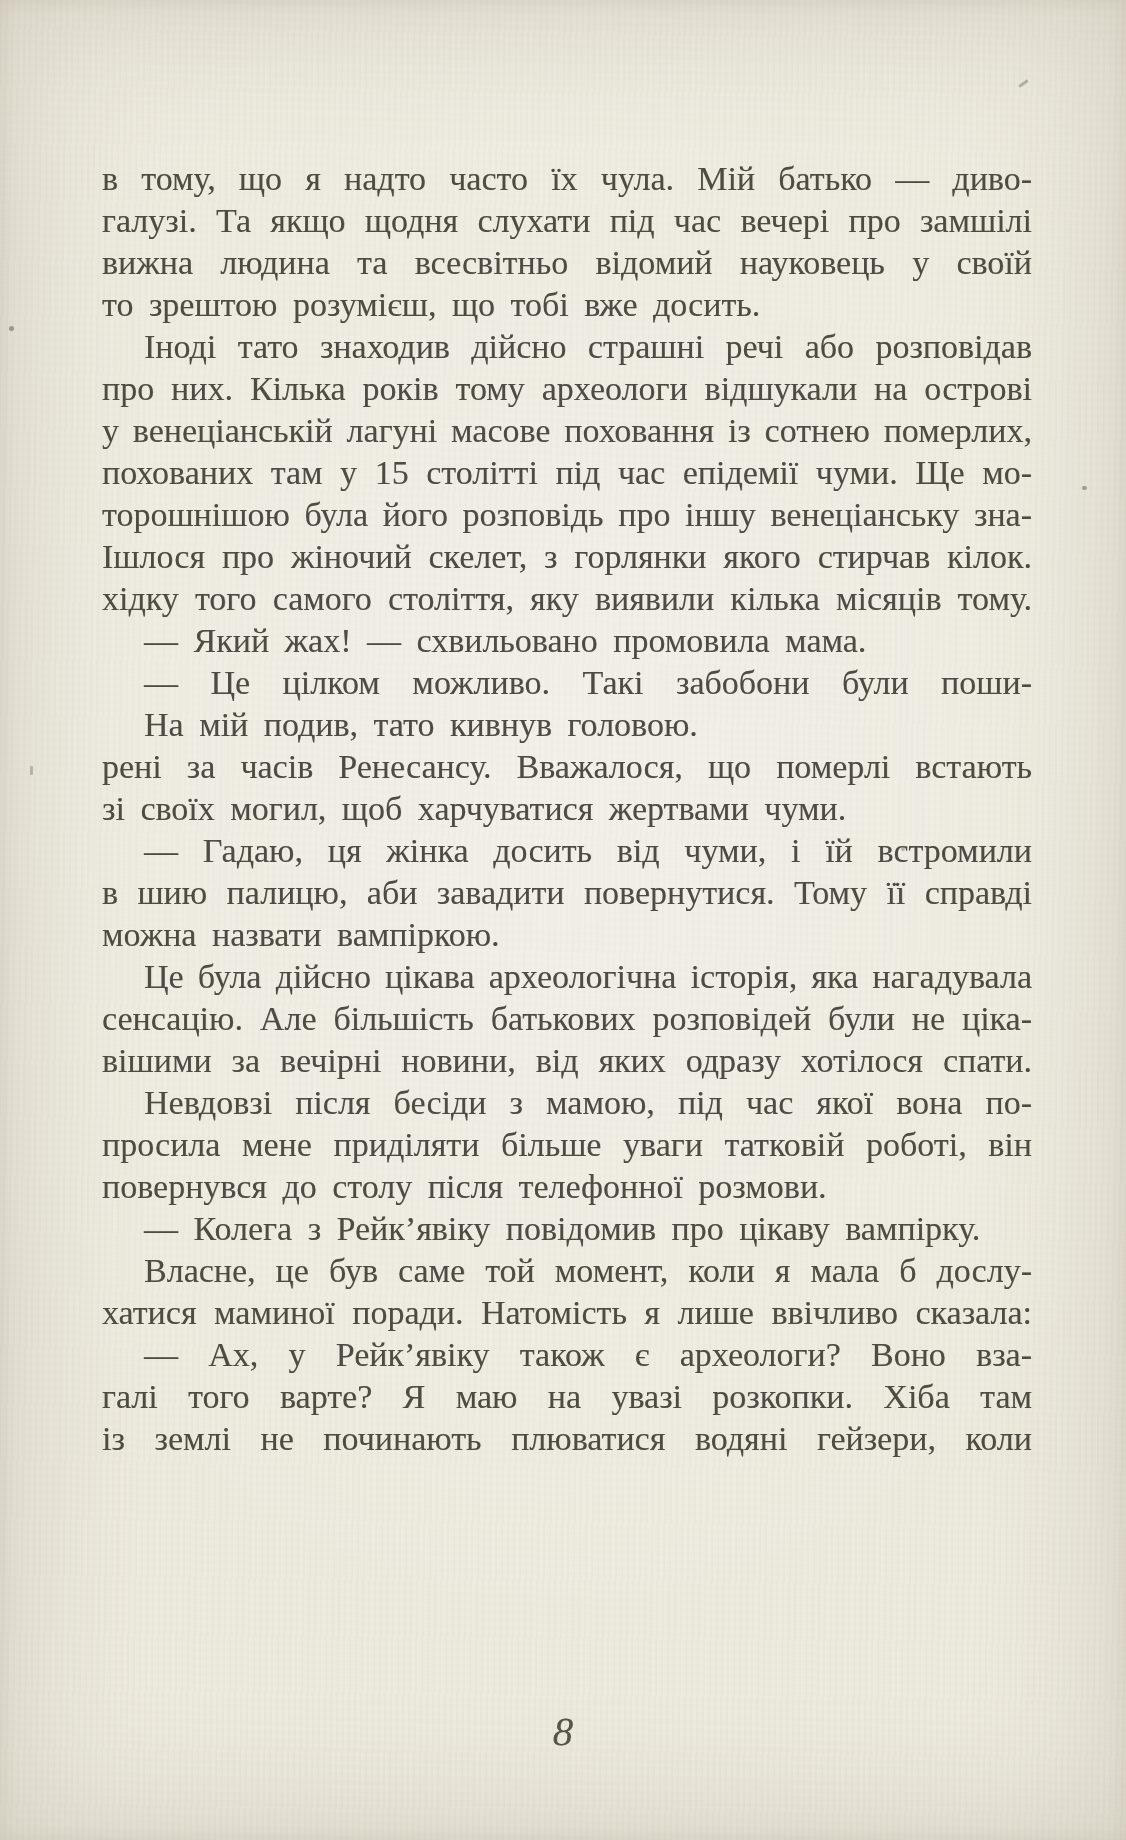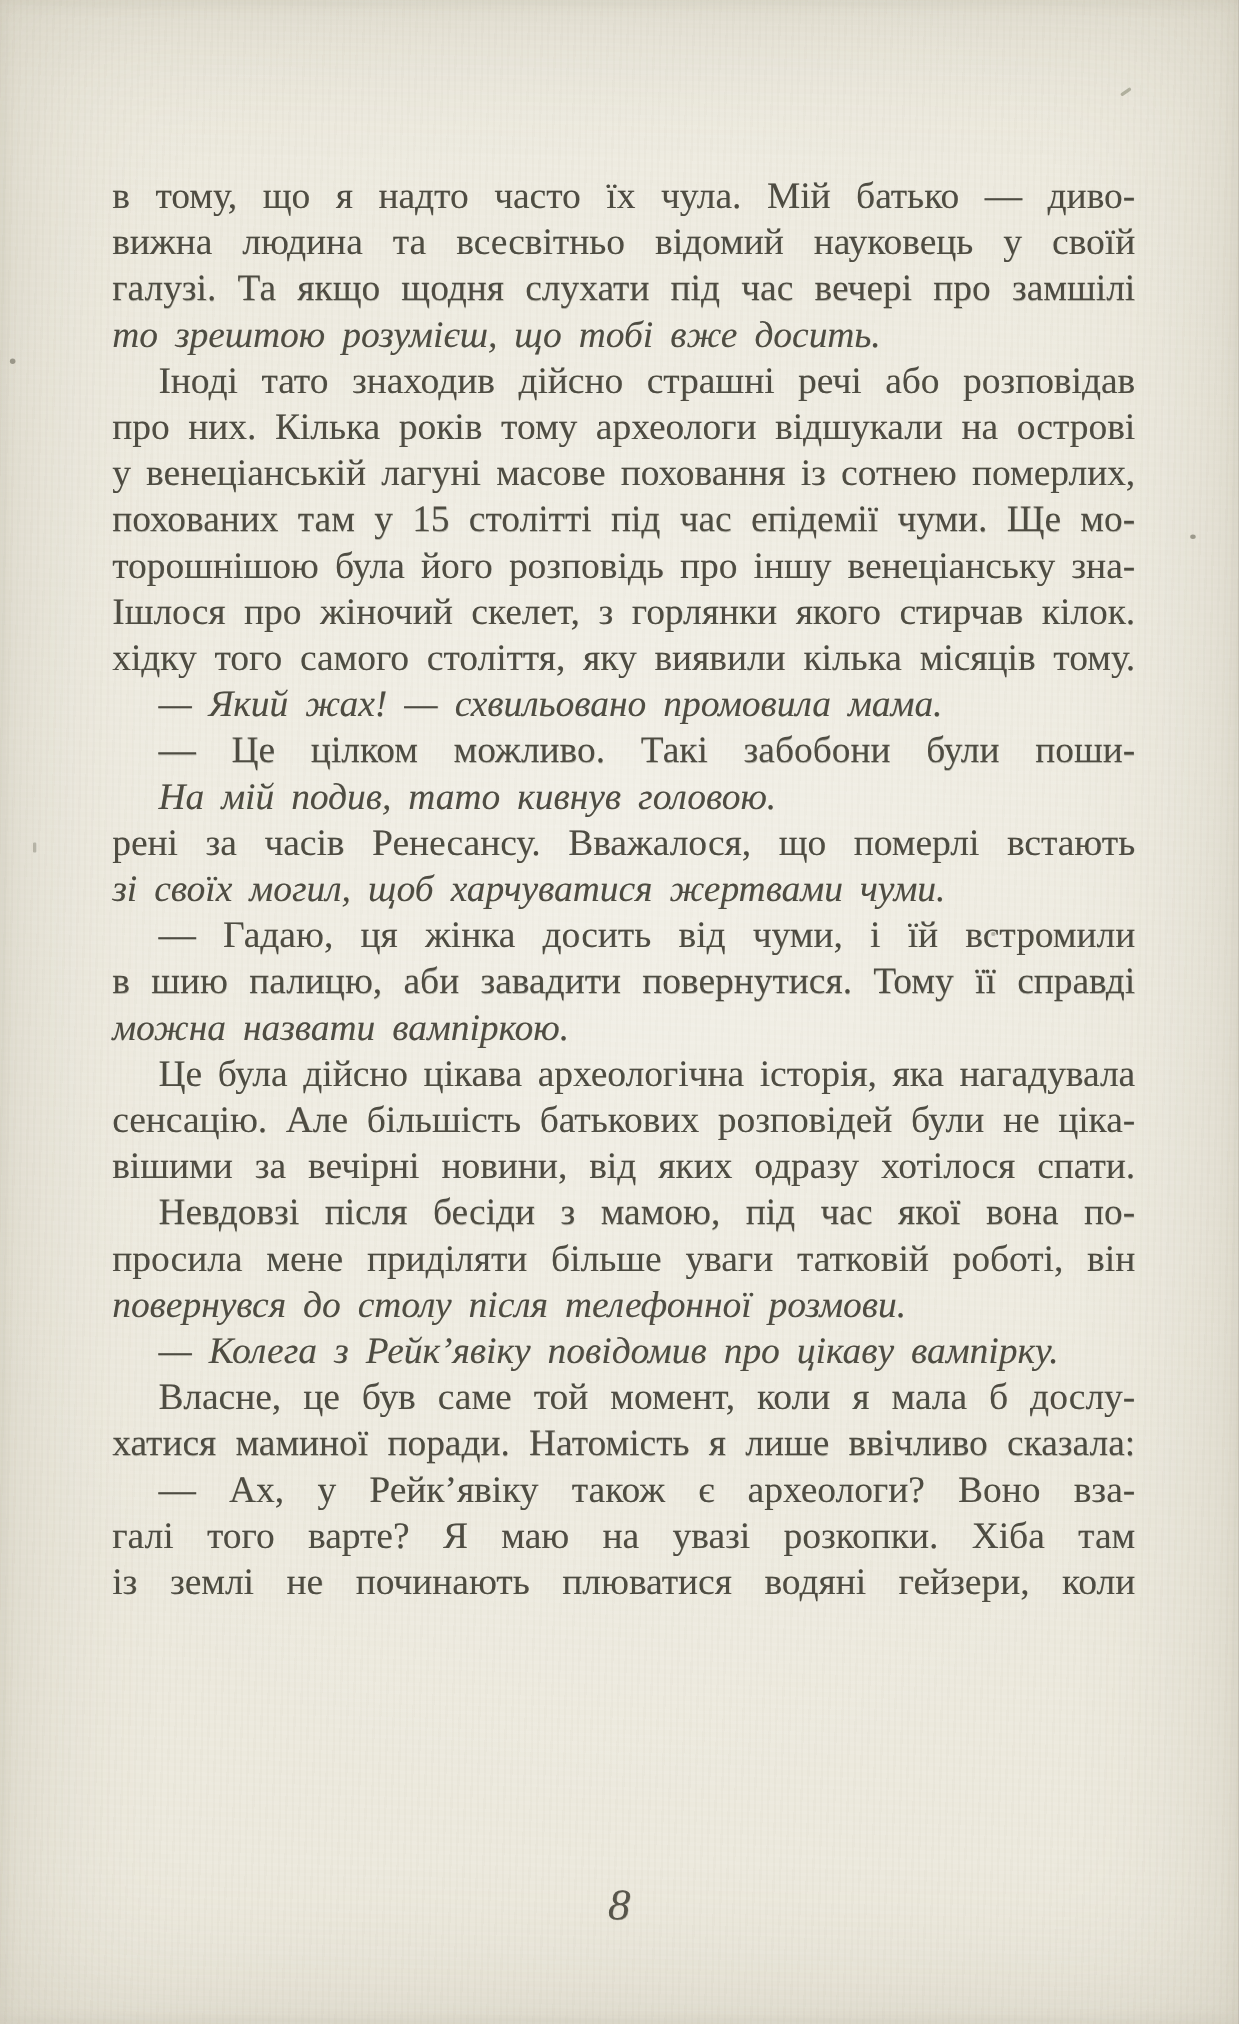--- a/index.html
+++ b/index.html
@@ -23,21 +23,21 @@
   }
   .line{
     height:42px;
     line-height:42px;
     font-size:34px;
     white-space:normal;
     text-shadow:0.3px 0.3px 0.6px rgba(78,76,66,0.35);
   }
   .line.j{ text-align:justify; text-align-last:justify; }
   .line.ind{ text-indent:42px; }
-  .line.w{ word-spacing:7px;font-style:italic; }
+  .line.w{ word-spacing:7px; }
   .pagenum{
     position:absolute;
     top:1706px;left:0;width:100%;
     text-align:center;
     font-size:40px;
     font-style:italic;
     line-height:52px;
     color:#57554b;
     transform:rotate(2deg);
     text-shadow:0.3px 0.3px 0.6px rgba(78,76,66,0.35);
@@ -48,22 +48,22 @@
   .speck.s3{ left:1082px; top:486px; width:5px; height:4px; }
   .speck.s4{ left:901px; top:847px; width:4px; height:4px; background:rgba(96,94,80,0.4); }
   .speck.s5{ left:30px; top:766px; width:3px; height:9px; background:rgba(96,94,80,0.35); border-radius:1px;}
 </style>
 </head>
 <body>
 
 <div class="page" style="color: rgb(78, 76, 66); background-color: rgb(236, 233, 221);">
   <div class="textblock" id="textblock">
       <div class="line j">в тому, що я надто часто їх чула. Мій батько — диво-</div>
+      <div class="line j">галузі. Та якщо щодня слухати під час вечері про замшілі</div>
       <div class="line j">вижна людина та всесвітньо відомий науковець у своїй</div>
-      <div class="line j">галузі. Та якщо щодня слухати під час вечері про замшілі</div>
       <div class="line w">то зрештою розумієш, що тобі вже досить.</div>
       <div class="line j ind">Іноді тато знаходив дійсно страшні речі або розповідав</div>
       <div class="line j">про них. Кілька років тому археологи відшукали на острові</div>
       <div class="line j">у венеціанській лагуні масове поховання із сотнею померлих,</div>
       <div class="line j">похованих там у 15 столітті під час епідемії чуми. Ще мо-</div>
       <div class="line j">торошнішою була його розповідь про іншу венеціанську зна-</div>
       <div class="line j">Ішлося про жіночий скелет, з горлянки якого стирчав кілок.</div>
       <div class="line j">хідку того самого століття, яку виявили кілька місяців тому.</div>
       <div class="line ind w">— Який жах! — схвильовано промовила мама.</div>
       <div class="line j ind">— Це цілком можливо. Такі забобони були поши-</div>

